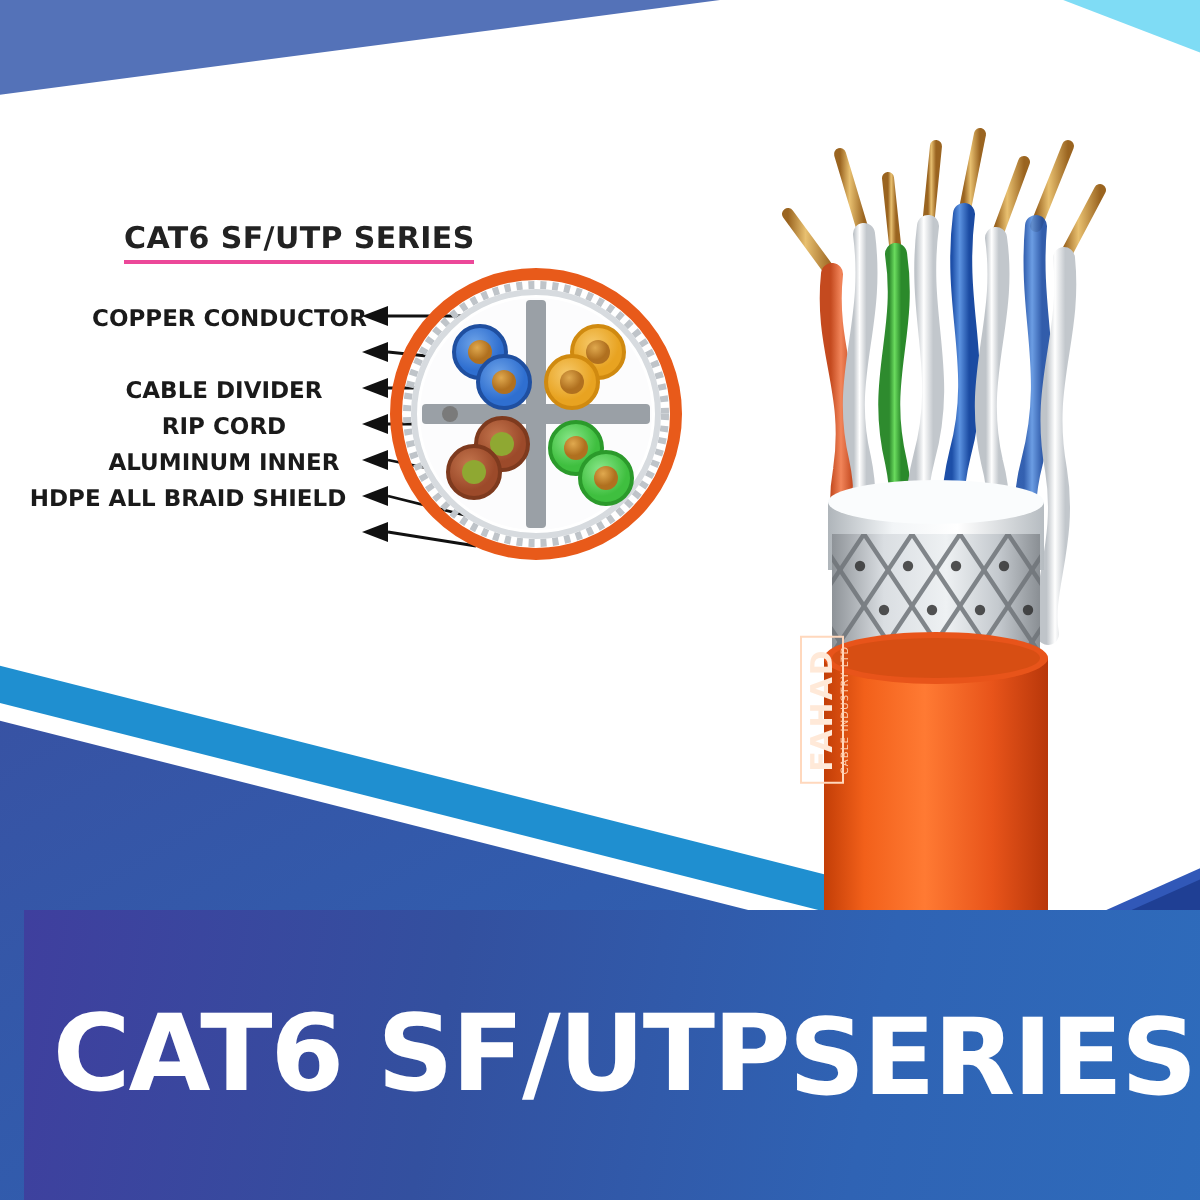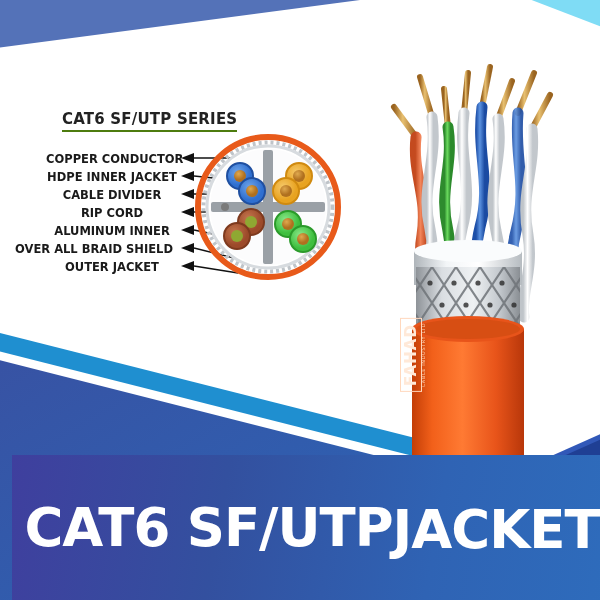--- a/index.html
+++ b/index.html
@@ -66,21 +66,21 @@
   }
   #title-line1{font-size:53px;}
   #title-line2{font-size:53px;margin-top:4px;}
 
   
   #diagram{position:absolute;left:0;top:90px;width:360px;height:220px;z-index:6;}
   #diagram-heading{
     position:absolute;left:62px;top:20px;
     font-size:15px;font-weight:bold;color:#222;
     letter-spacing:.2px;
-    border-bottom:2px solid #4d7c0f;padding-bottom:2px;
+    border-bottom:2px solid #ec4899;padding-bottom:2px;
     font-family:"DejaVu Sans",sans-serif;
   }
   .callout{
     position:absolute;
     font-size:11.5px;font-weight:bold;color:#1a1a1a;
     white-space:nowrap;text-align:center;
     font-family:"DejaVu Sans",sans-serif;
   }
 
   
@@ -250,37 +250,31 @@
     </div>
   </div>
 
   <div id="diagram">
 
     <div id="diagram-heading">CAT6 SF/UTP SERIES</div>
 
     <div class="callout" style="left:46px;top:62px;width:132px;">
       <span>COPPER CONDUCTOR</span>
     </div>
-    <div class="callout" style="left:46px;top:80px;width:132px;">
-      <span>HDPE INNER JACKET</span>
-    </div>
     <div class="callout" style="left:46px;top:98px;width:132px;">
       <span>CABLE DIVIDER</span>
     </div>
     <div class="callout" style="left:46px;top:116px;width:132px;">
       <span>RIP CORD</span>
     </div>
     <div class="callout" style="left:46px;top:134px;width:132px;">
       <span>ALUMINUM INNER</span>
     </div>
     <div class="callout" style="left:10px;top:152px;width:168px;">
-      <span>OVER ALL BRAID SHIELD</span>
-    </div>
-    <div class="callout" style="left:46px;top:170px;width:132px;">
-      <span>OUTER JACKET</span>
+      <span>HDPE ALL BRAID SHIELD</span>
     </div>
 
     <svg width="360" height="220" style="position:absolute;left:0;top:0;">
       <g stroke="#111" stroke-width="1.4" fill="none">
         <line x1="194" y1="68" x2="258" y2="68"></line>
         <line x1="194" y1="86" x2="252" y2="92"></line>
         <line x1="194" y1="104" x2="240" y2="104"></line>
         <line x1="194" y1="122" x2="224" y2="122"></line>
         <line x1="194" y1="140" x2="252" y2="152"></line>
         <line x1="194" y1="158" x2="242" y2="170"></line>
@@ -363,16 +357,16 @@
           <circle cx="95" cy="92" r="6" fill="url(#cCopper)"></circle>
           <circle cx="110" cy="107" r="13" fill="url(#cGreen)" stroke="#2B9A2B" stroke-width="2"></circle>
           <circle cx="110" cy="107" r="6" fill="url(#cCopper)"></circle>
         </g>
       </svg>
     </div>
   </div>
 
   <div id="title-banner">
     <div id="title-line1">CAT6 SF/UTP</div>
-    <div id="title-line2">JACKET</div>
+    <div id="title-line2">SERIES</div>
   </div>
 
 </div>
 
 </body></html>

